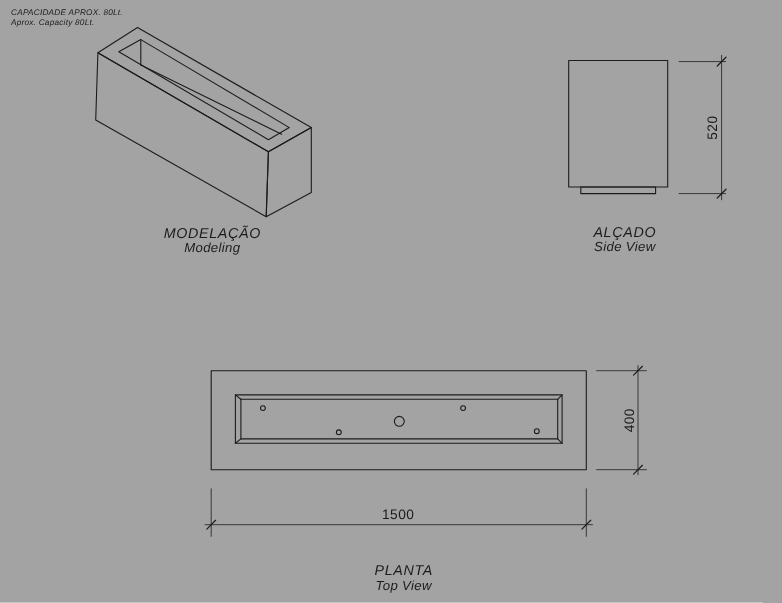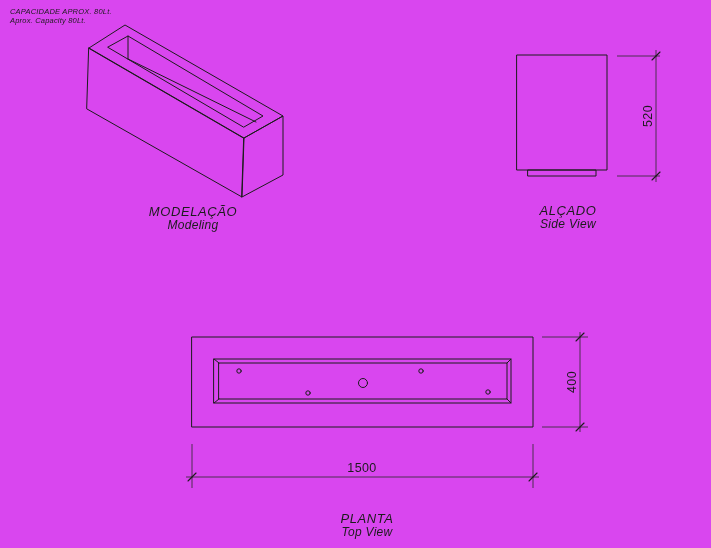--- a/index.html
+++ b/index.html
@@ -5,21 +5,21 @@
   html, body {
     margin: 0;
     padding: 0;
     background: #ffffff;
     font-family: "Liberation Sans", sans-serif;
   }
   .page {
     position: relative;
     width: 711px;
     height: 548px;
-    background: #d946ef;
+    background: #a3a3a3;
     overflow: hidden;
   }
   svg { display: block; }
   .ln {
     fill: none;
     stroke: #1c1c1c;
     stroke-width: 1;
     stroke-linecap: round;
     stroke-linejoin: round;
   }

